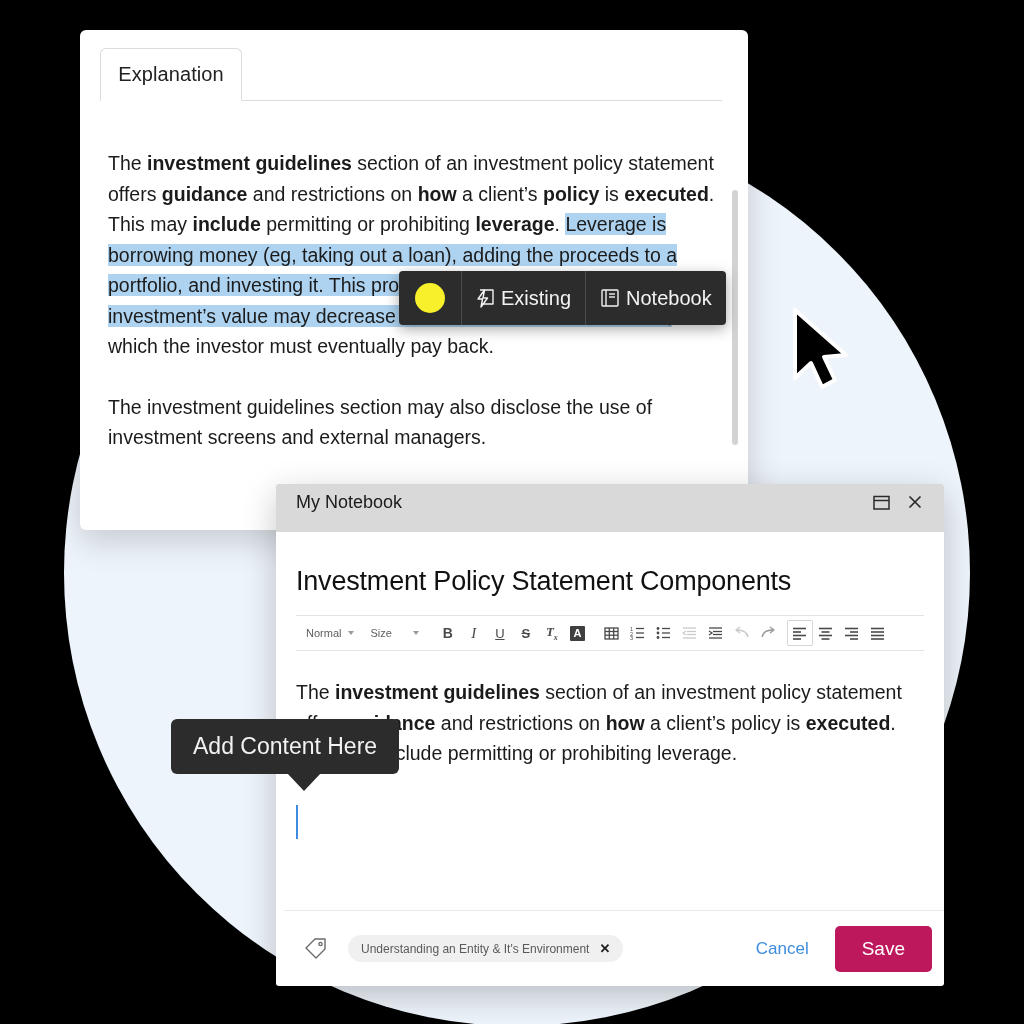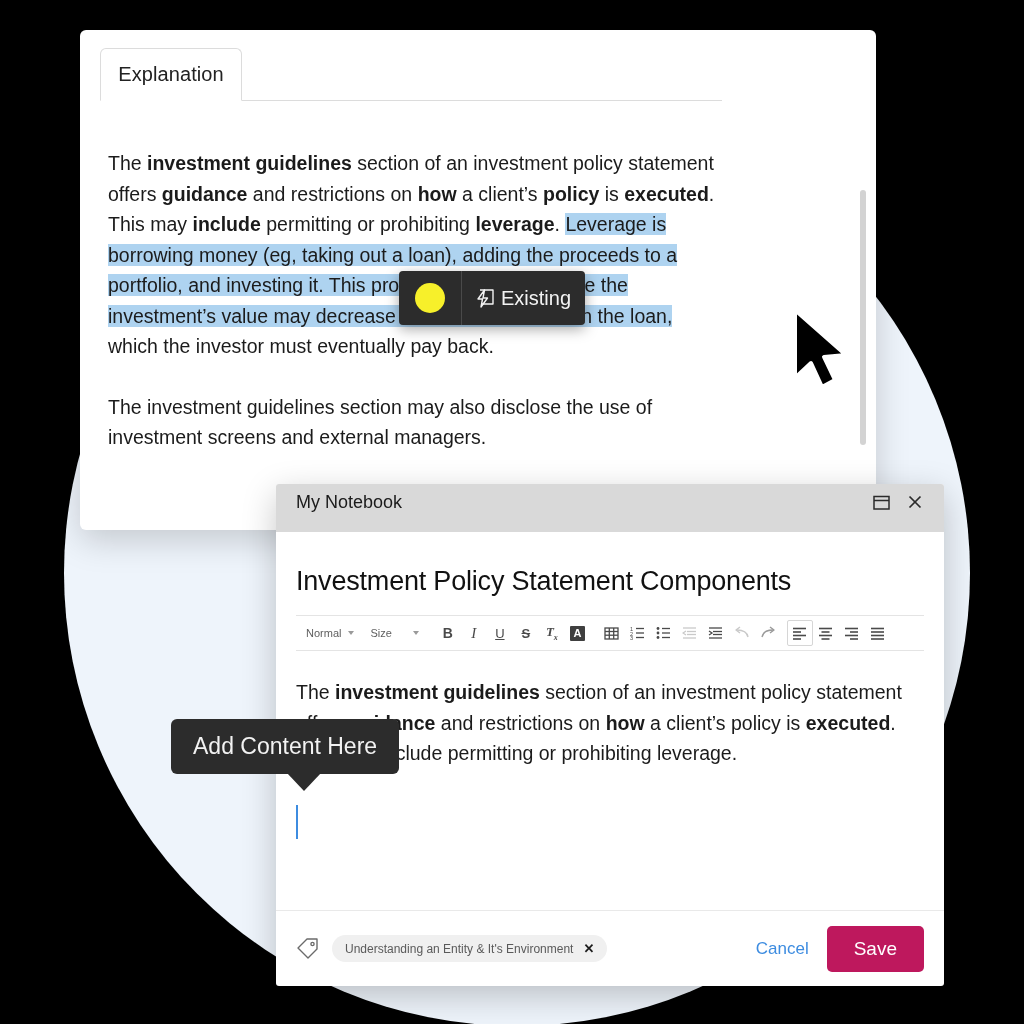--- a/index.html
+++ b/index.html
@@ -29,21 +29,21 @@
     height: 906px;
     border-radius: 50%;
     background: #eef4fb;
   }
 
   
   .explanation-card {
     position: absolute;
     left: 80px;
     top: 30px;
-    width: 796px;
+    width: 668px;
     height: 500px;
     background: #ffffff;
     border-radius: 6px;
     box-shadow: 0 10px 34px rgba(0,0,0,0.18);
     overflow: hidden;
   }
 
   .tab-strip {
     position: absolute;
     left: 0;
@@ -324,29 +324,30 @@
     left: 116px;
     bottom: -17px;
     border-left: 17px solid transparent;
     border-right: 17px solid transparent;
     border-top: 18px solid #2c2c2c;
   }
 
   
   .nb-footer {
     position: absolute;
-    left: 0;
+    left: 8px;
     bottom: 0;
     width: 100%;
     height: 76px;
     border-top: 1px solid #e9e9e9;
     display: flex;
     align-items: center;
     padding: 0 20px;
     box-sizing: border-box;
+    gap: 8px;
   }
 
   .tag-icon { color: #6b6b6b; display: flex; align-items: center; }
 
   .tag-chip {
     display: flex;
     align-items: center;
     gap: 10px;
     background: #f0f0f0;
     border-radius: 14px;
@@ -412,20 +413,31 @@
     <div class="ft-seg">
       <span class="ft-icon">
         <svg width="19" height="21" viewBox="0 0 19 21" fill="none" stroke="#f3f3f3" stroke-width="1.4" stroke-linejoin="round">
           <path d="M4 2 H17 V16 H6"></path>
           <path d="M8.5 2 L2 11 H6.5 L5 19 L11.5 10 H7 Z"></path>
         </svg>
       </span>
       <span>Existing</span>
     </div>
 
+    <div class="ft-seg">
+      <span class="ft-icon">
+        <svg width="20" height="20" viewBox="0 0 20 20" fill="none" stroke="#f3f3f3" stroke-width="1.4" stroke-linejoin="round">
+          <rect x="2" y="2" width="16" height="16" rx="1"></rect>
+          <line x1="6" y1="2" x2="6" y2="18"></line>
+          <line x1="9" y1="6" x2="15" y2="6"></line>
+          <line x1="9" y1="9" x2="15" y2="9"></line>
+        </svg>
+      </span>
+      <span>Notebook</span>
+    </div>
   </div>
 
   <div class="cursor-arrow">
     <svg width="70" height="88" viewBox="0 0 70 88">
       <path d="M6 4 L6 72 L22 57 L33 81 L46 74 L35 51 L57 49 Z" fill="#000000" stroke="#ffffff" stroke-width="4" stroke-linejoin="round"></path>
     </svg>
   </div>
 
   <div class="notebook-panel">
 

